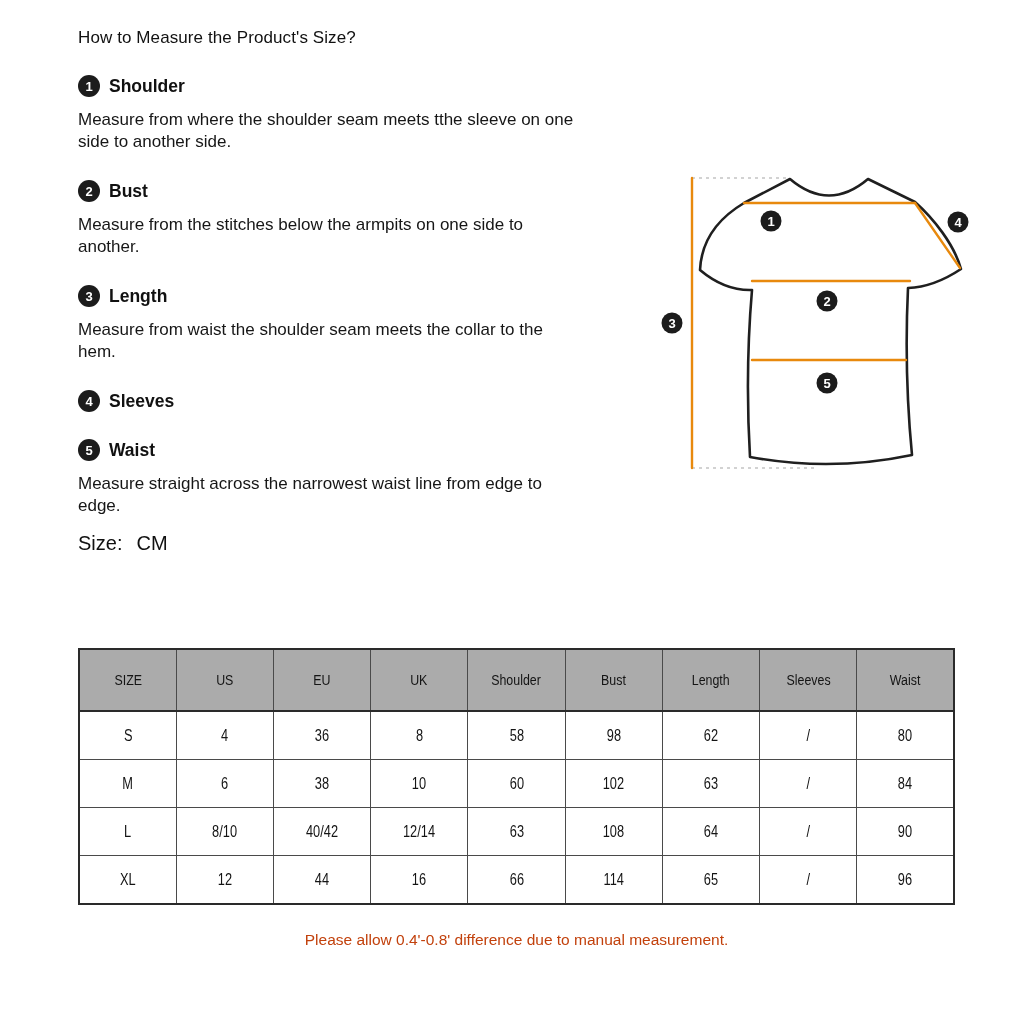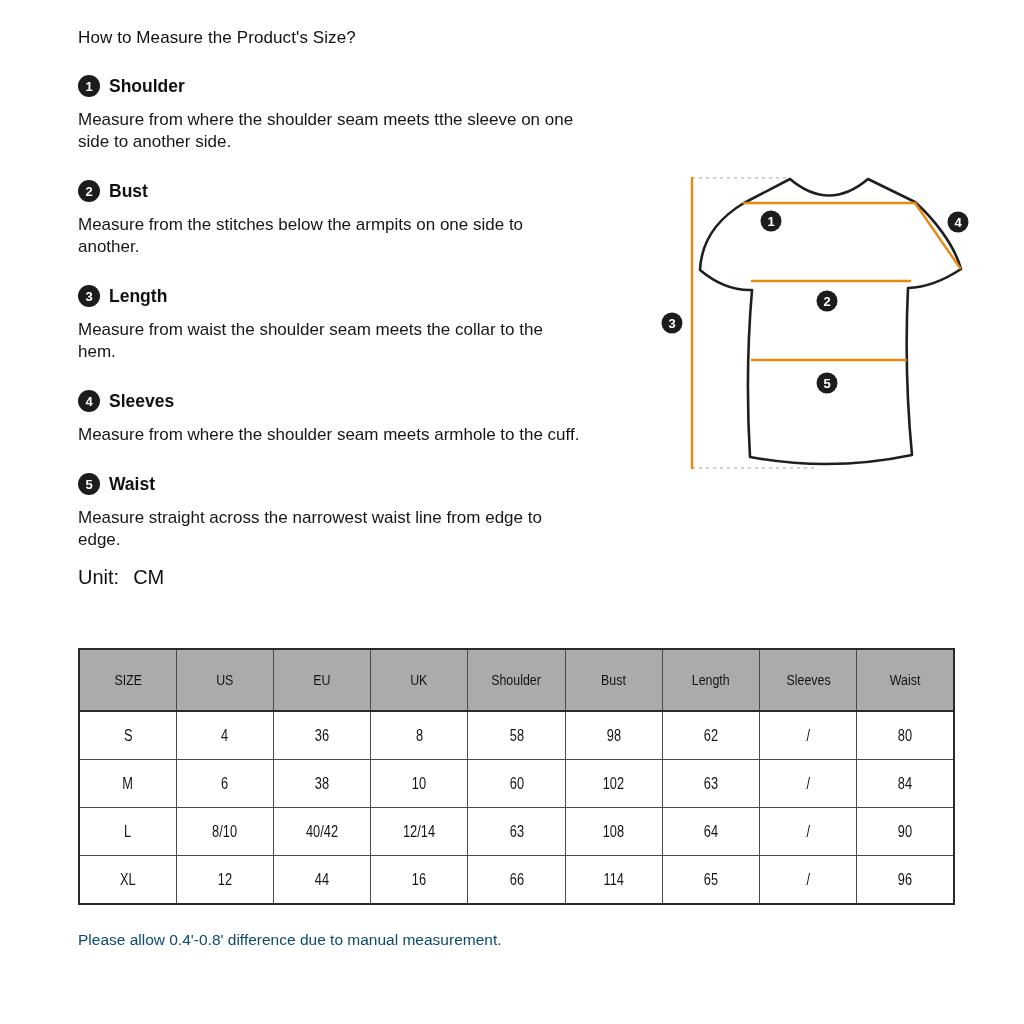--- a/index.html
+++ b/index.html
@@ -113,22 +113,23 @@
     display: inline-block;
     transform: scaleX(0.8);
     transform-origin: center;
     font-size: 16px;
     white-space: nowrap;
   }
   th .cond { font-size: 15.5px; }
 
   .footer-note {
     margin-top: 26px;
+    text-align: center;
     font-size: 15.5px;
-    color: #0c4a6e;
+    color: #c2410c;
   }
 </style>
 </head>
 <body>
 
 <div class="page">
 
   <div class="content">
     <h1 class="title">How to Measure the Product's Size?</h1>
     <div id="sections">
@@ -151,32 +152,31 @@
             <span class="badge">3</span>
             <span class="section-label">Length</span>
           </div>
           <p class="section-desc">Measure from waist the shoulder seam meets the collar to the hem.</p>
         </div>
         <div class="section">
           <div class="section-head">
             <span class="badge">4</span>
             <span class="section-label">Sleeves</span>
           </div>
-          <p class="section-desc">Measure from where the shoulder seam meets armhole to the cuff.</p>
         </div>
         <div class="section">
           <div class="section-head">
             <span class="badge">5</span>
             <span class="section-label">Waist</span>
           </div>
           <p class="section-desc">Measure straight across the narrowest waist line from edge to edge.</p>
         </div>
       </div>
     <div class="unit-line">
-      <span class="unit-label">Unit:</span><span class="unit-value">CM</span>
+      <span class="unit-label">Size:</span><span class="unit-value">CM</span>
     </div>
   </div>
 
   <div class="diagram">
     <svg viewBox="0 0 384 330" width="384" height="330">
       <line class="dash" x1="52" y1="18" x2="150" y2="18"></line>
       <line class="dash" x1="52" y1="308" x2="175" y2="308"></line>
       <line class="orange" x1="52" y1="18" x2="52" y2="308"></line>
 
       <path class="shirt" d="M104,43 L150,19 Q189,52 228,19 L275,42

